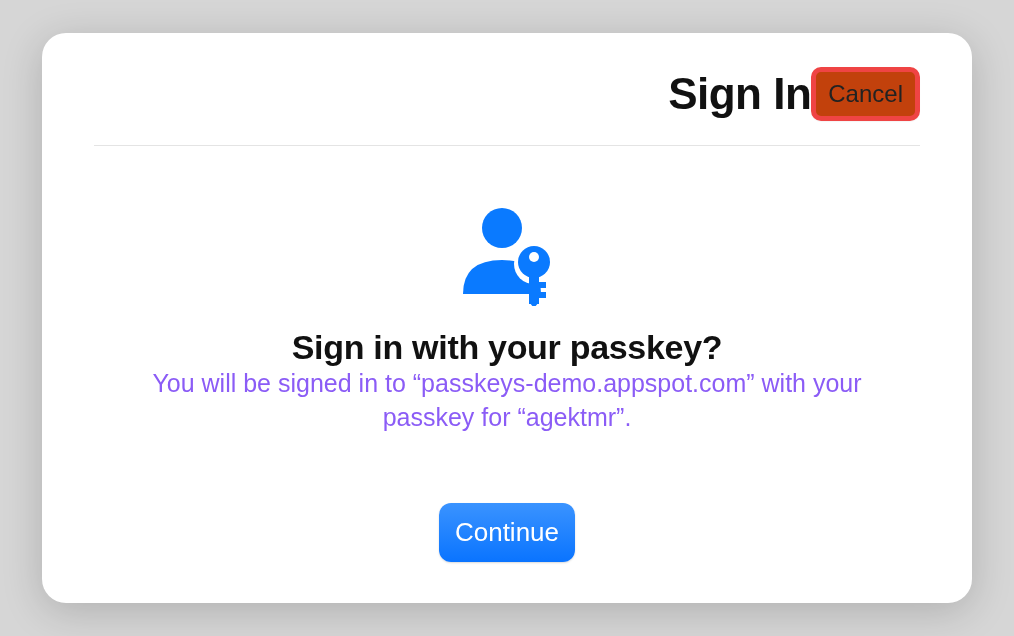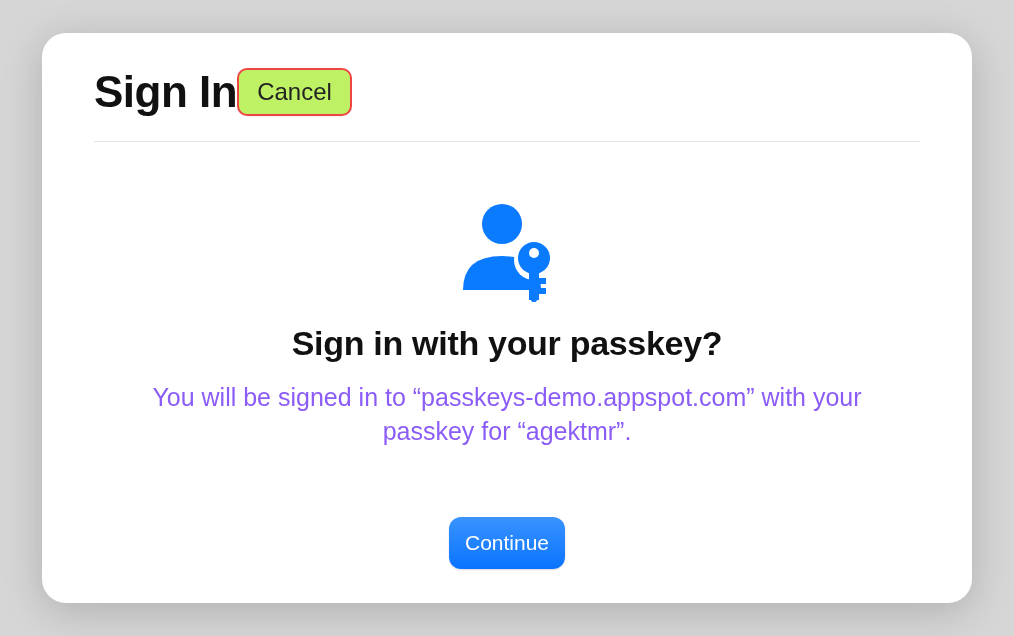--- a/index.html
+++ b/index.html
@@ -17,36 +17,36 @@
       height: 570px;
       background: #fff;
       border-radius: 24px;
       box-shadow: 0 8px 40px rgba(0,0,0,0.18);
       padding: 34px 52px 40px 52px;
       display: flex;
       flex-direction: column;
     }
     .modal-header {
       display: flex;
-      justify-content: flex-start;
+      justify-content: flex-end;
       align-items: center;
       padding-bottom: 24px;
       border-bottom: 1px solid #e4e4e4;
     }
     .modal-title {
       font-size: 44px;
       font-weight: 700;
       letter-spacing: -0.5px;
       color: #111;
     }
     .cancel-btn {
-      border: 2px solid #ef4444;
-      background: #bef264;
+      border: 5px solid #ef4444;
+      background: #c2410c;
       border-radius: 10px;
-      padding: 8px 18px;
+      padding: 8px 12px;
       font-size: 24px;
       color: #222;
       cursor: pointer;
       box-shadow: 0 1px 1px rgba(0,0,0,0.04);
     }
     .modal-body {
       flex: 1;
       display: flex;
       flex-direction: column;
       align-items: center;
@@ -55,35 +55,35 @@
       padding-top: 56px;
     }
     .icon-wrap {
       margin-bottom: 18px;
     }
     .prompt-heading {
       font-size: 34px;
       font-weight: 700;
       color: #111;
       letter-spacing: -0.3px;
-      margin-bottom: 18px;
+      margin-bottom: 0;
     }
     .prompt-desc {
       font-size: 25px;
       color: #8b5cf6;
       line-height: 1.35;
       max-width: 760px;
     }
     .continue-btn {
       margin-top: 68px;
       background: linear-gradient(180deg, #3a93ff 0%, #0a74ff 100%);
       color: #fff;
       border: none;
       border-radius: 12px;
-      font-size: 21px;
+      font-size: 26px;
       font-weight: 500;
       padding: 14px 16px;
       cursor: pointer;
       box-shadow: 0 1px 2px rgba(0,0,0,0.15);
     }
   </style>
 </head>
 <body>
 
 <div class="modal">

